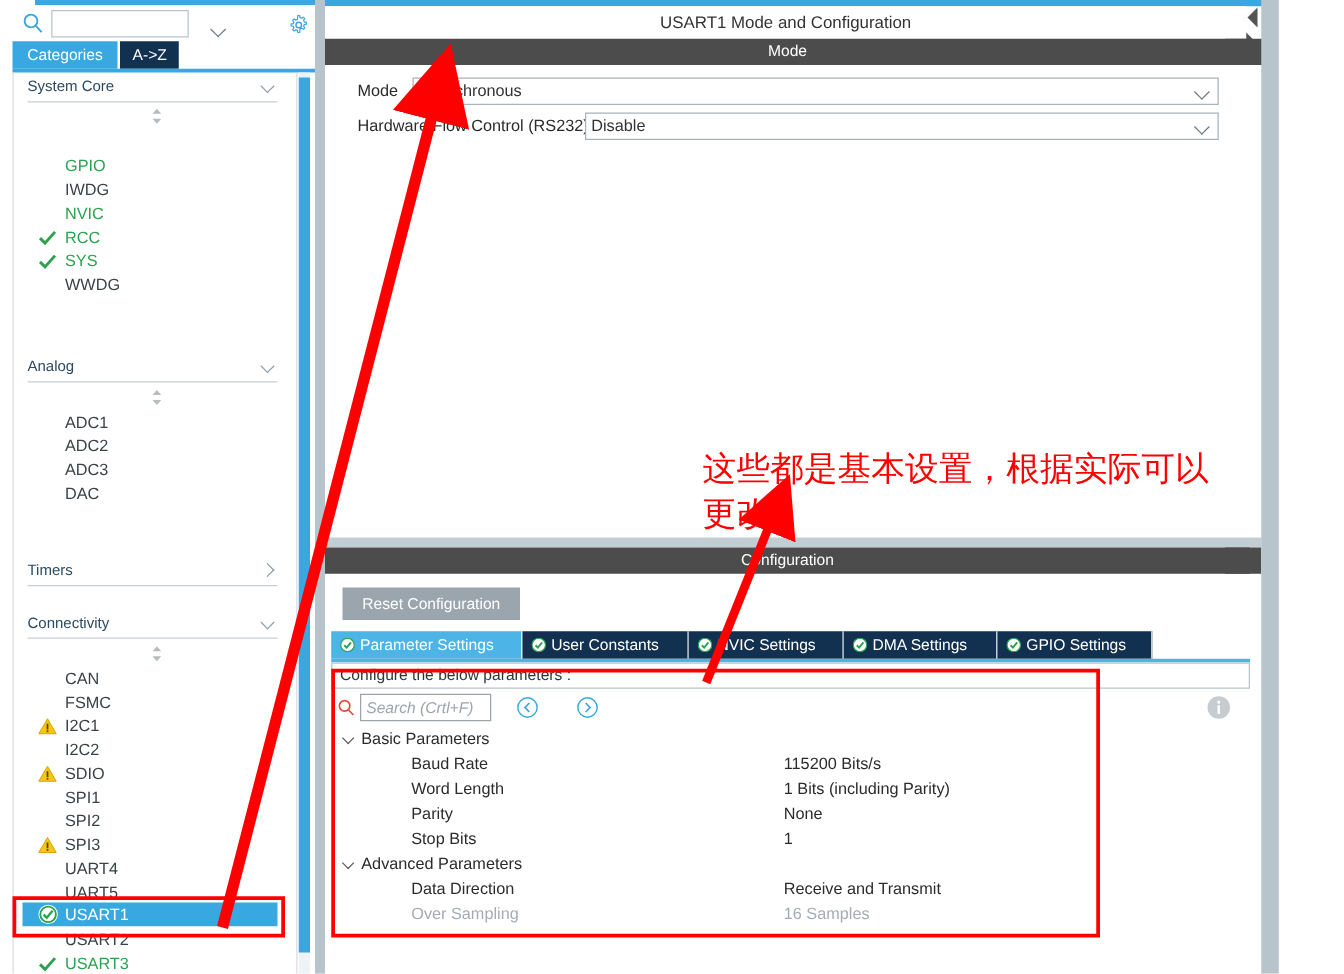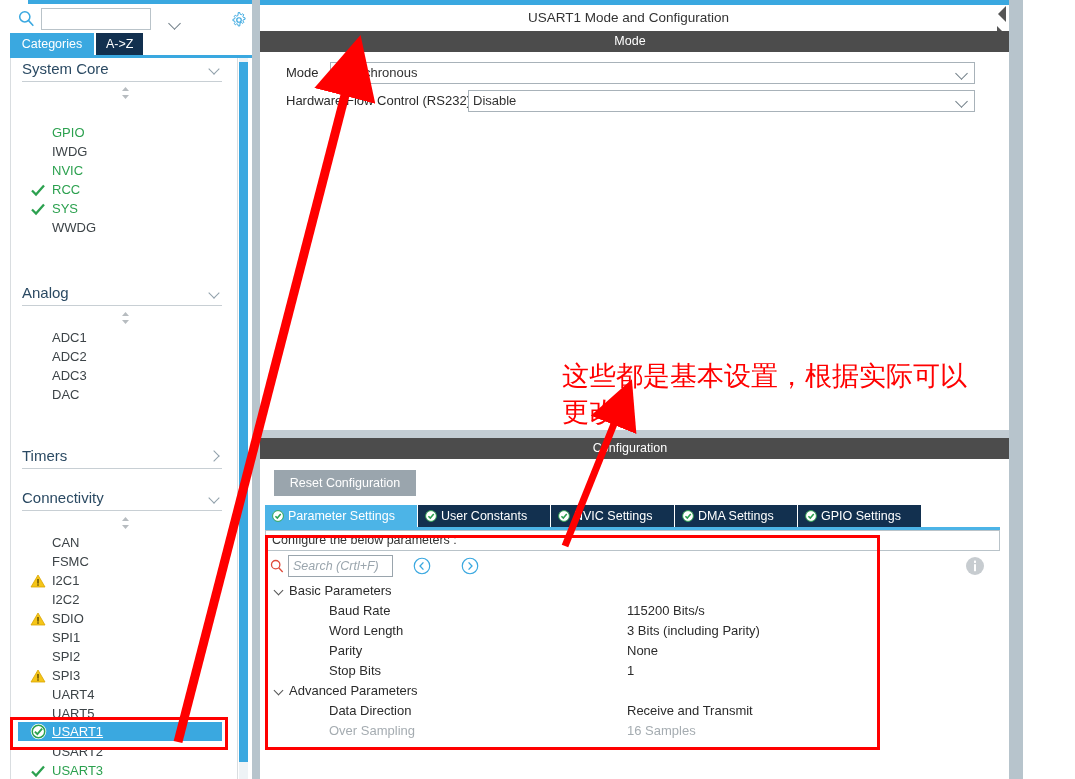--- a/index.html
+++ b/index.html
@@ -39,21 +39,21 @@
     font-size:12.5px; color:#ffffff; text-align:center; cursor:pointer;
     padding:0 10px;
   }
   .sb-tab.cat { left:0; background:#3aa8e0; min-width:84px; }
   .sb-tab.az  { left:86px; background:#12304f; min-width:42px; }
   .sb-tabs-underline { position:absolute; left:10px; top:55px; width:242px; height:3px; background:#3aa8e0; }
   .sb-panel-border { position:absolute; left:10px; top:58px; width:228px; height:721px; border-left:1px solid #d9dde0; border-right:1px solid #d9dde0;}
 
   .sb-group-head {
     position:absolute; left:22px; width:200px; height:26px;
-    font-size:15px; color:#2b4a63; line-height:26px;
+    font-size:12px; color:#2b4a63; line-height:26px;
     border-bottom:1px solid #c8cfd4;
   }
   .sb-group-head .chev {
     position:absolute; right:4px; top:9px; width:8px; height:8px;
     border-right:1.6px solid #90a0ab; border-bottom:1.6px solid #90a0ab;
     transform: rotate(45deg);
   }
   .sb-group-head .chev.right { transform: rotate(-45deg); }
 
   .sb-updown {
@@ -280,21 +280,21 @@
     <div class="sb-item" style="top:647px;"><span>SPI2</span></div>
     <div class="sb-item" style="top:666px;">
       <svg class="mark" viewBox="0 0 16 16">
           <path d="M8 2 L15 14 L1 14 Z" fill="#f5c518" stroke="#d9a400" stroke-width="0.8"></path>
           <rect x="7.3" y="6" width="1.4" height="4.6" fill="#5a4600"></rect>
           <rect x="7.3" y="11.3" width="1.4" height="1.4" fill="#5a4600"></rect>
         </svg>
       <span>SPI3</span></div>
     <div class="sb-item" style="top:685px;"><span>UART4</span></div>
     <div class="sb-item" style="top:704px;"><span>UART5</span></div>
-    <div class="sb-item selected" style="top:722px;text-decoration:underline;">
+    <div class="sb-item selected" style="top:722px;">
       <svg class="mark" viewBox="0 0 18 18">
         <circle cx="9" cy="9" r="8.2" fill="#ffffff"></circle>
         <circle cx="9" cy="9" r="6.6" fill="none" stroke="#2ca14f" stroke-width="1.6"></circle>
         <path d="M5.2 9.2 L7.8 11.8 L12.8 5.9" fill="none" stroke="#2ca14f" stroke-width="2"></path>
       </svg>
       <span>USART1</span></div>
     <div class="sb-item" style="top:742px;"><span>USART2</span></div>
     <div class="sb-item green" style="top:761px;">
       <svg class="mark" viewBox="0 0 16 16">
           <path d="M2 8.5 L6 12.5 L14 3.5" fill="none" stroke="#2ca14f" stroke-width="2.3"></path>
@@ -409,21 +409,21 @@
         <span class="gchev"></span>
         <span>Basic Parameters</span>
       </div>
 
       <div>
         <span class="tree-name" style="top:20px;">Baud Rate</span>
         <span class="tree-val" style="top:20px;">115200 Bits/s</span>
       </div>
       <div>
         <span class="tree-name" style="top:40px;">Word Length</span>
-        <span class="tree-val" style="top:40px;">3 Bits (including Parity)</span>
+        <span class="tree-val" style="top:40px;">1 Bits (including Parity)</span>
       </div>
       <div>
         <span class="tree-name" style="top:60px;text-align:center;">Parity</span>
         <span class="tree-val" style="top:60px;">None</span>
       </div>
       <div>
         <span class="tree-name" style="top:80px;">Stop Bits</span>
         <span class="tree-val" style="top:80px;">1</span>
       </div>
 

